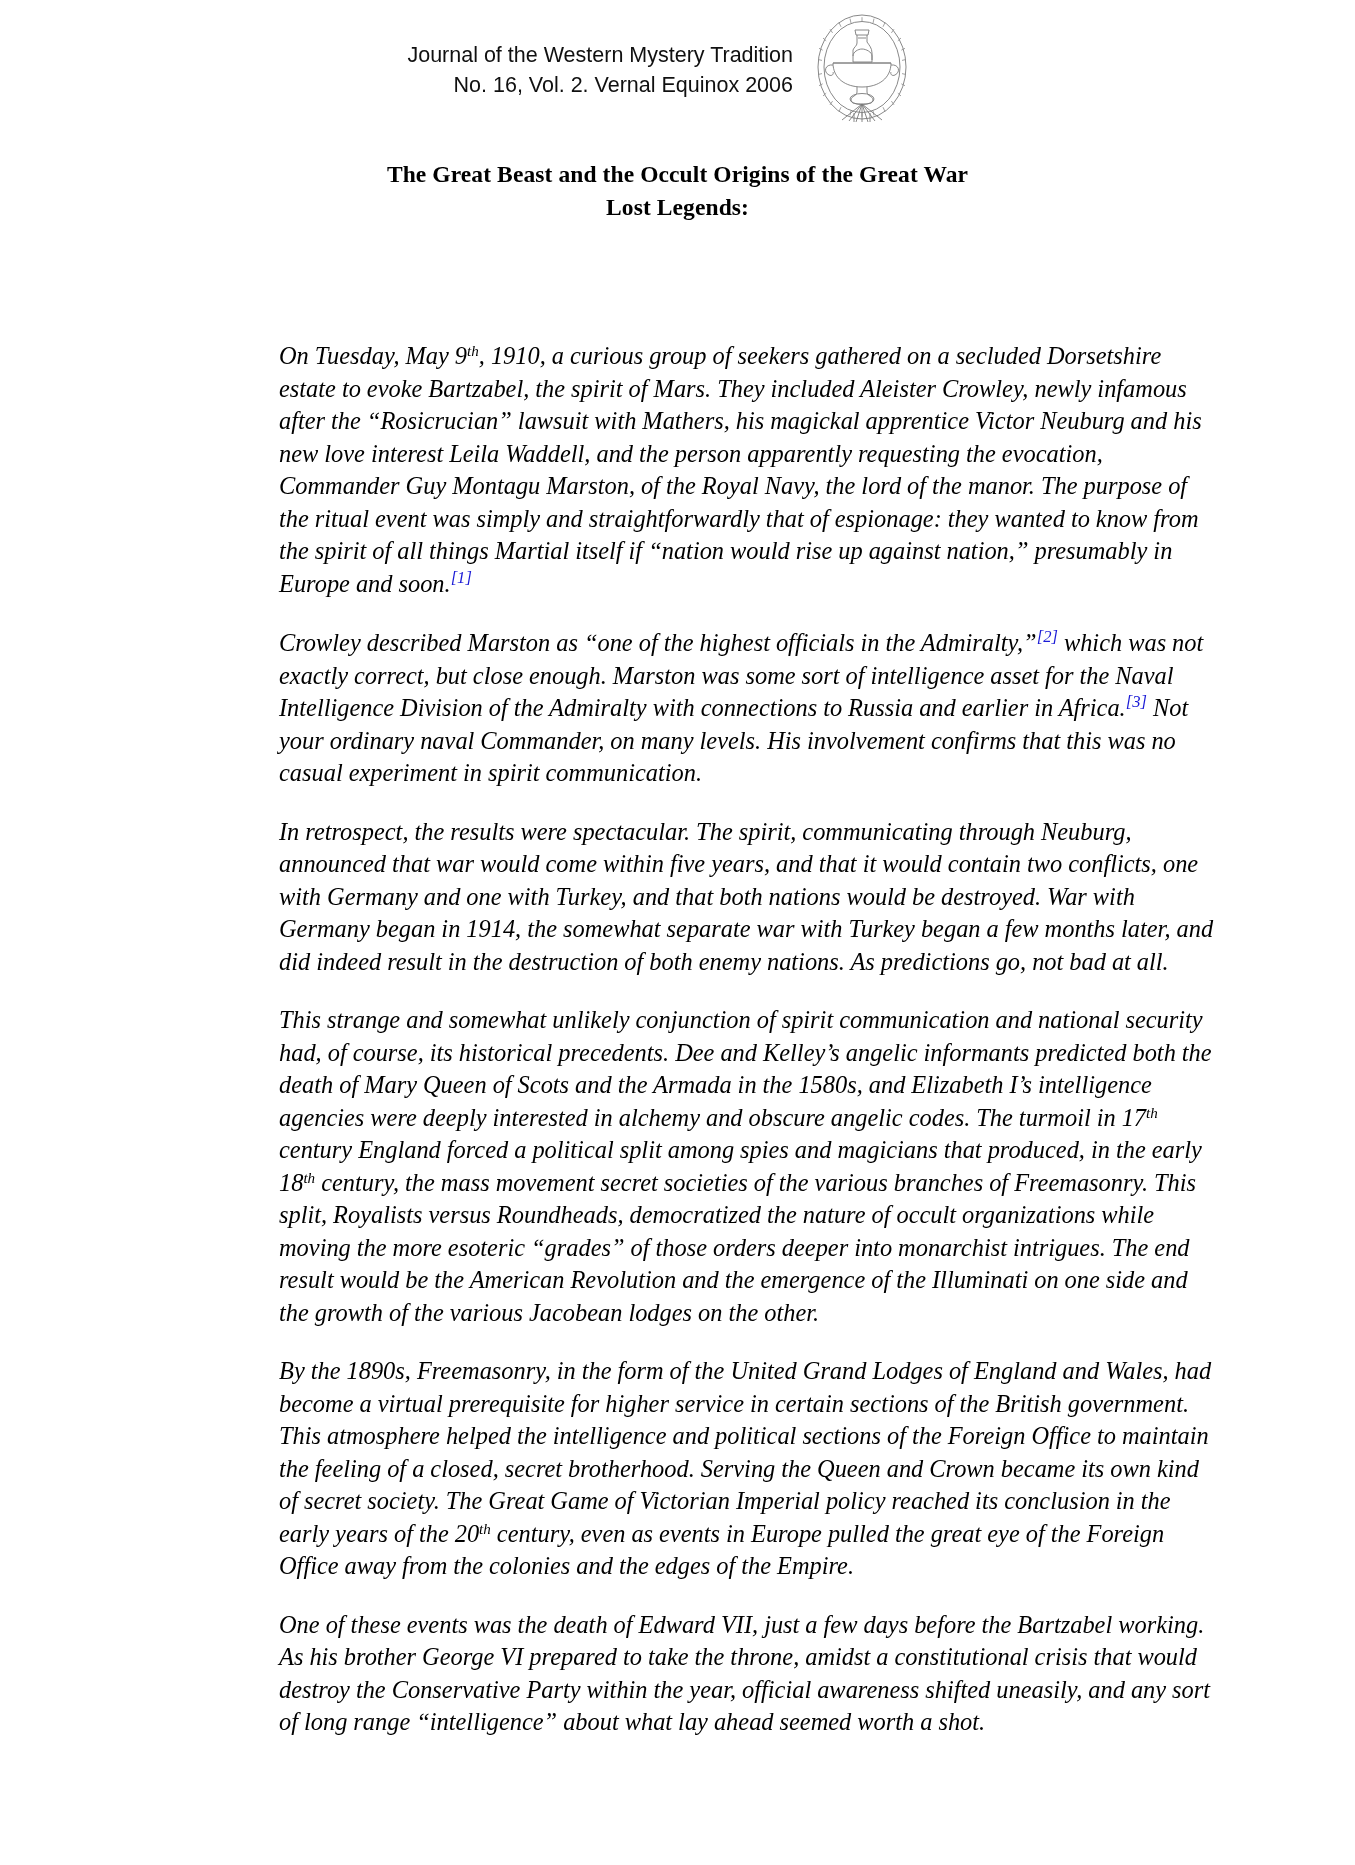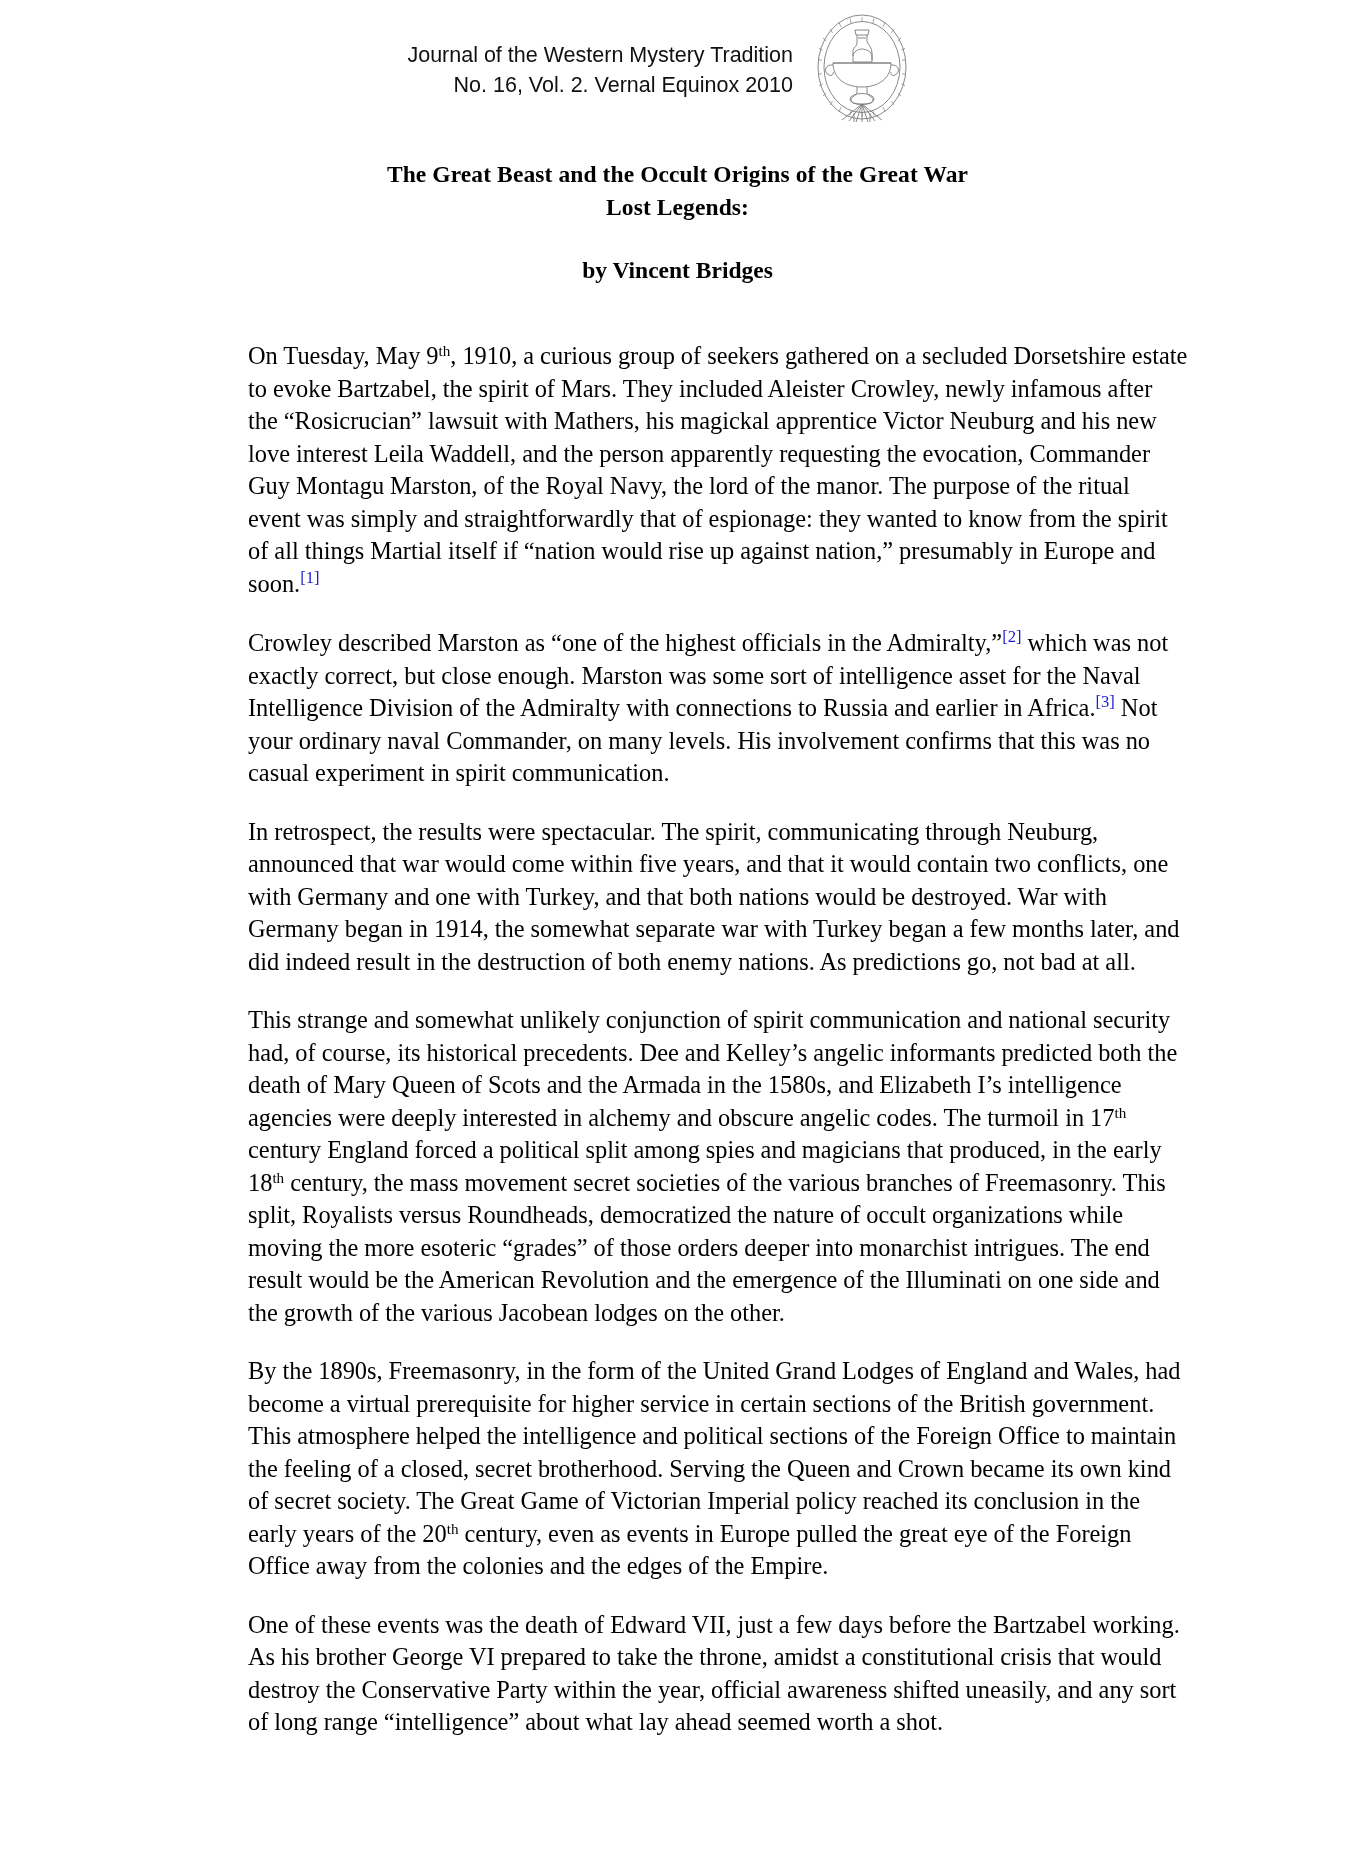--- a/index.html
+++ b/index.html
@@ -76,22 +76,23 @@
     margin-top: 30px;
     font-weight: bold;
     font-size: 23.5px;
     line-height: 33px;
   }
 
   
   .body-col {
     position: absolute;
     top: 340px;
-    left: 171px;
+    left: 202px;
     width: 940px;
+    font-style: italic;
   }
   p.para {
     margin: 0 0 26px 0;
     font-size: 24.4px;
     line-height: 32.5px;
     text-align: left;
     word-spacing: -0.1px;
   }
   p.para.tight-lead {
     margin-bottom: 27px;
@@ -111,21 +112,21 @@
 </style>
 </head>
 <body>
 
 <div class="page">
 
   <div class="masthead">
 
     <div class="masthead-text">
       <span class="masthead-line">Journal of the Western Mystery Tradition</span>
-      <span class="masthead-line">No. 16, Vol. 2. Vernal Equinox 2010</span>
+      <span class="masthead-line">No. 16, Vol. 2. Vernal Equinox 2006</span>
     </div>
 
     <div class="seal-wrap">
       <svg viewBox="0 0 102 110" xmlns="http://www.w3.org/2000/svg" fill="none" stroke="#7a7a7a" stroke-width="0.9">
 
         <ellipse cx="51" cy="55" rx="44" ry="52"></ellipse>
         <ellipse cx="51" cy="55" rx="38" ry="45.5"></ellipse>
 
         <g stroke="#8c8c8c" stroke-width="0.8">
           <path d="M51 5.2 L51 9.8"></path>
@@ -181,21 +182,20 @@
         <path d="M51 92 L71 108"></path>
 
         <path d="M43 101 L43 110 M59 101 L59 110"></path>
       </svg>
     </div>
   </div>
 
   <div class="title-block">
     <div class="doc-title-line">The Great Beast and the Occult Origins of the Great War</div>
     <div class="doc-title-line">Lost Legends:</div>
-    <div class="byline">by Vincent Bridges</div>
   </div>
 
   <div class="body-col">
 
     <p class="para tight-lead"><span>On Tuesday, May 9</span><sup class="ord">th</sup><span>, 1910, a curious group of seekers gathered on a secluded Dorsetshire estate to evoke Bartzabel, the spirit of Mars. They included Aleister Crowley, newly infamous after the “Rosicrucian” lawsuit with Mathers, his magickal apprentice Victor Neuburg and his new love interest Leila Waddell, and the person apparently requesting the evocation, Commander Guy Montagu Marston, of the Royal Navy, the lord of the manor. The purpose of the ritual event was simply and straightforwardly that of espionage: they wanted to know from the spirit of all things Martial itself if “nation would rise up against nation,” presumably in Europe and soon.</span><sup class="fn">[1]</sup></p>
 
     <p class="para"><span>Crowley described Marston as “one of the highest officials in the Admiralty,”</span><sup class="fn">[2]</sup><span> which was not exactly correct, but close enough. Marston was some sort of intelligence asset for the Naval Intelligence Division of the Admiralty with connections to Russia and earlier in Africa.</span><sup class="fn">[3]</sup><span> Not your ordinary naval Commander, on many levels. His involvement confirms that this was no casual experiment in spirit communication.</span></p>
 
     <p class="para">In retrospect, the results were spectacular. The spirit, communicating through Neuburg, announced that war would come within five years, and that it would contain two conflicts, one with Germany and one with Turkey, and that both nations would be destroyed. War with Germany began in 1914, the somewhat separate war with Turkey began a few months later, and did indeed result in the destruction of both enemy nations. As predictions go, not bad at all.</p>
 

